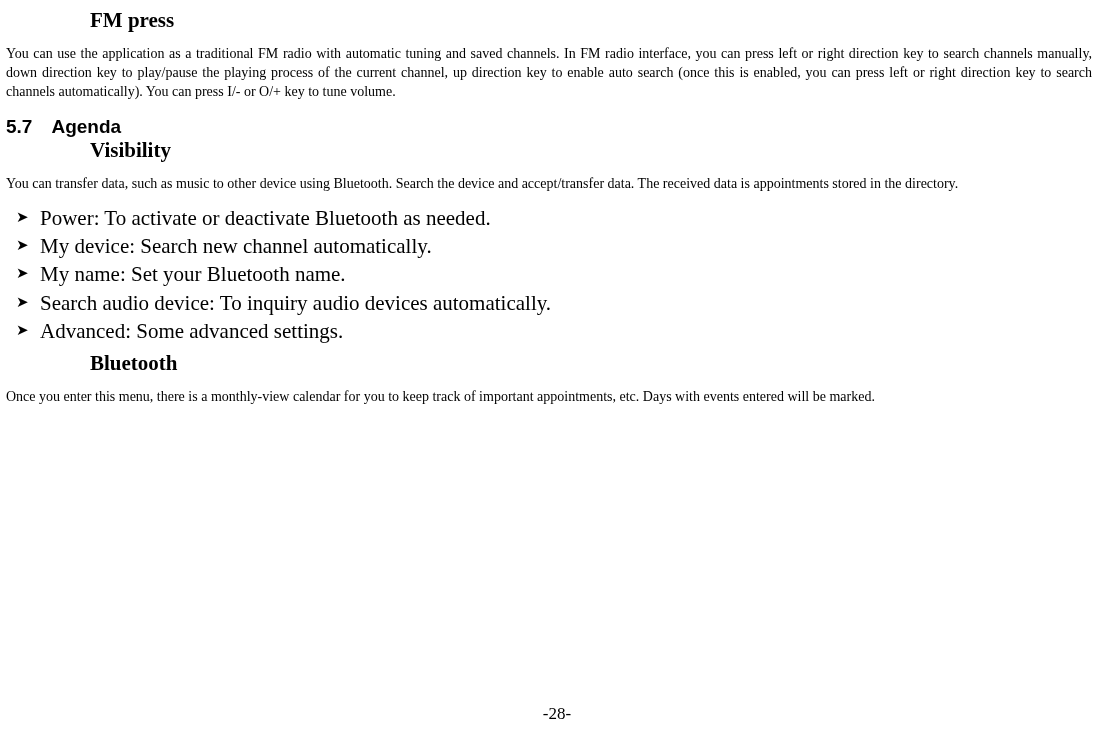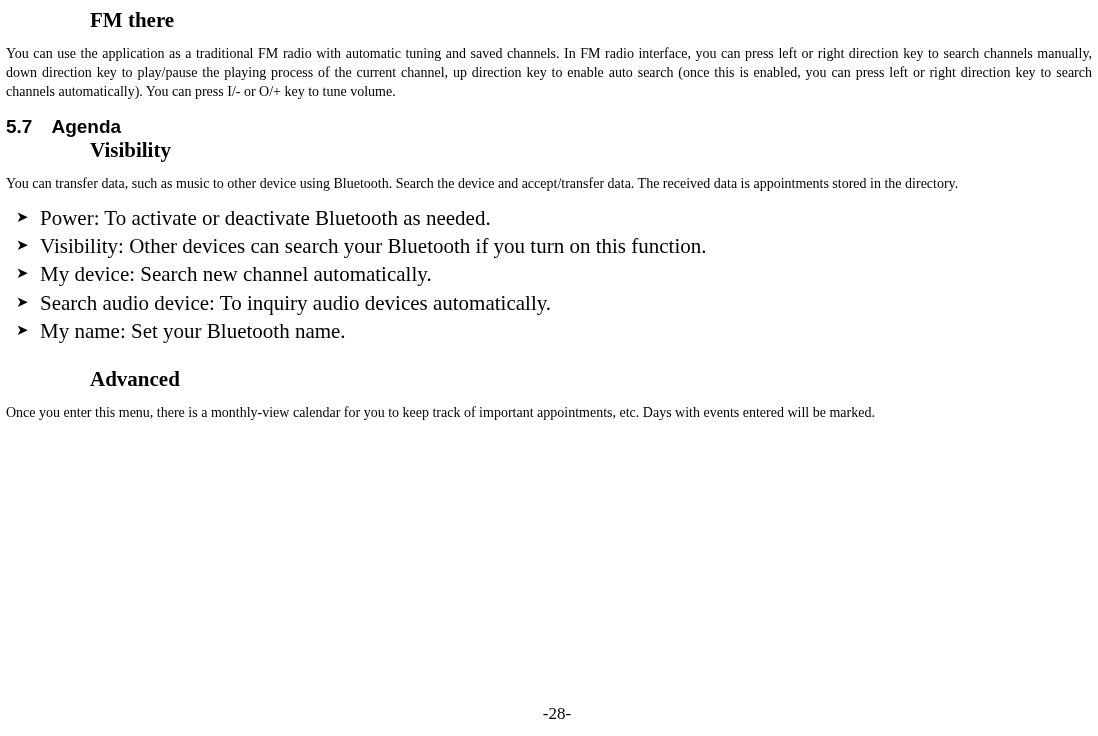--- a/index.html
+++ b/index.html
@@ -31,21 +31,21 @@
     .section-heading {
       font-family: Arial, Helvetica, sans-serif;
       font-weight: bold;
       font-size: 19px;
       margin-top: 14px;
       margin-bottom: 0;
     }
     .bullet-list {
       list-style: none;
       margin-left: 34px;
-      margin-bottom: 22px;
+      margin-bottom: 6px;
     }
     .bullet-list li {
       font-size: 21px;
       line-height: 1.35;
       position: relative;
     }
     .bullet-list li::before {
       content: "\027A4";
       position: absolute;
       left: -24px;
@@ -58,35 +58,35 @@
       bottom: 12px;
       left: 16px;
       right: 0;
       text-align: center;
       font-size: 17px;
     }
   </style>
 </head>
 <body>
 
-<div class="heading-sub">FM there</div>
+<div class="heading-sub">FM press</div>
 
 <p class="body-text">You can use the application as a traditional FM radio with automatic tuning and saved channels. In FM radio interface, you can press left or right direction key to search channels manually, down direction key to play/pause the playing process of the current channel, up direction key to enable auto search (once this is enabled, you can press left or right direction key to search channels automatically). You can press I/- or O/+ key to tune volume.</p>
 
 <div class="section-heading">5.7 Agenda</div>
 
 <div class="heading-sub">Visibility</div>
 
 <p class="body-text">You can transfer data, such as music to other device using Bluetooth. Search the device and accept/transfer data. The received data is appointments stored in the directory.</p>
 
 <ul class="bullet-list">
   <li>Power: To activate or deactivate Bluetooth as needed.</li>
-  <li>Visibility: Other devices can search your Bluetooth if you turn on this function.</li>
   <li>My device: Search new channel automatically.</li>
+  <li>My name: Set your Bluetooth name.</li>
   <li>Search audio device: To inquiry audio devices automatically.</li>
-  <li>My name: Set your Bluetooth name.</li>
+  <li>Advanced: Some advanced settings.</li>
 </ul>
 
-<div class="heading-sub">Advanced</div>
+<div class="heading-sub">Bluetooth</div>
 
 <p class="body-text">Once you enter this menu, there is a monthly-view calendar for you to keep track of important appointments, etc. Days with events entered will be marked.</p>
 
 <div class="page-number">-28-</div>
 
 </body></html>

